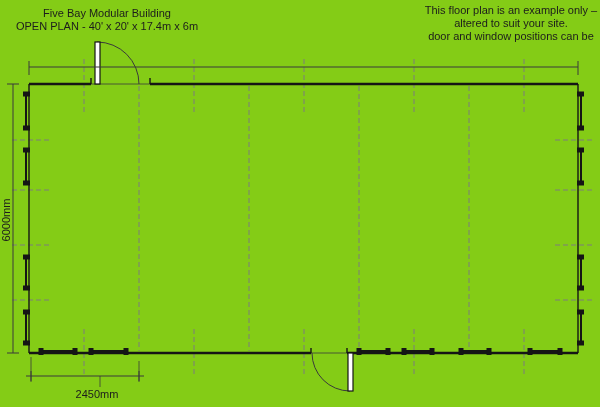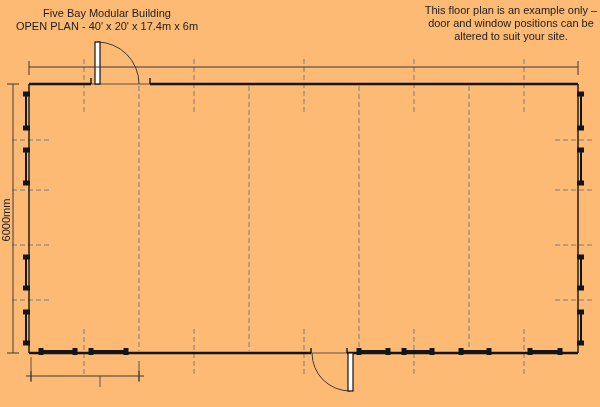--- a/index.html
+++ b/index.html
@@ -1,17 +1,17 @@
 <!DOCTYPE html>
 <html><head>
 <meta charset="utf-8">
 <style>
   html,body{margin:0;padding:0;background:#ffffff;}
   .stage{
-    position:relative;width:600px;height:407px;background:#fdba74;overflow:hidden;
+    position:relative;width:600px;height:407px;background:#84cc16;overflow:hidden;
     font-family:"Liberation Sans", sans-serif;color:#1c1c1c;
   }
   .stage svg{position:absolute;left:0;top:0;}
   .txt{position:absolute;font-size:11px;line-height:13px;text-align:center;white-space:nowrap;}
   .title-block{left:8px;top:7px;width:198px;}
   .note-block{left:424px;top:4px;width:174px;white-space:normal;}
   .dim-width{left:250px;top:50px;width:100px;}
   .dim-bay{left:57px;top:388px;width:80px;}
   .dim-height{left:-23px;top:213px;width:60px;height:14px;transform:rotate(-90deg);transform-origin:center;}
 </style>
@@ -20,22 +20,22 @@
 
 <div class="stage">
 
   <div class="txt title-block">
     <div>Five Bay Modular Building</div>
     <div>OPEN PLAN - 40' x 20' x 17.4m x 6m</div>
   </div>
 
   <div class="txt note-block">
     <div>This floor plan is an example only –</div>
+    <div>altered to suit your site.</div>
     <div>door and window positions can be</div>
-    <div>altered to suit your site.</div>
   </div>
 
   <svg id="plan-svg" width="600" height="407" viewBox="0 0 600 407">
       <line x1="139" y1="86" x2="139" y2="351" stroke="#7d7d7d" stroke-width="1" stroke-dasharray="5,3"></line>
       <line x1="249" y1="86" x2="249" y2="351" stroke="#7d7d7d" stroke-width="1" stroke-dasharray="5,3"></line>
       <line x1="359" y1="86" x2="359" y2="351" stroke="#7d7d7d" stroke-width="1" stroke-dasharray="5,3"></line>
       <line x1="469" y1="86" x2="469" y2="351" stroke="#7d7d7d" stroke-width="1" stroke-dasharray="5,3"></line>
       <line x1="84" y1="59" x2="84" y2="114" stroke="#7d7d7d" stroke-width="1" stroke-dasharray="5,3"></line>
       <line x1="84" y1="329" x2="84" y2="375" stroke="#7d7d7d" stroke-width="1" stroke-dasharray="5,3"></line>
       <line x1="194" y1="59" x2="194" y2="114" stroke="#7d7d7d" stroke-width="1" stroke-dasharray="5,3"></line>
@@ -120,13 +120,14 @@
       <line x1="7" y1="353" x2="19" y2="353" stroke="#3a3a3a" stroke-width="1"></line>
       <line x1="31" y1="357" x2="31" y2="382" stroke="#3a3a3a" stroke-width="0.8"></line>
       <line x1="139" y1="361" x2="139" y2="382" stroke="#3a3a3a" stroke-width="0.8"></line>
       <line x1="26" y1="376" x2="144" y2="376" stroke="#3a3a3a" stroke-width="1"></line>
       <line x1="31" y1="371" x2="31" y2="381" stroke="#3a3a3a" stroke-width="1"></line>
       <line x1="139" y1="371" x2="139" y2="381" stroke="#3a3a3a" stroke-width="1"></line>
       <line x1="100" y1="376" x2="100" y2="387" stroke="#3a3a3a" stroke-width="0.8"></line>
     </svg>
 
   <div class="txt dim-height">6000mm</div>
+  <div class="txt dim-bay">2450mm</div>
 </div>
 
 </body></html>

